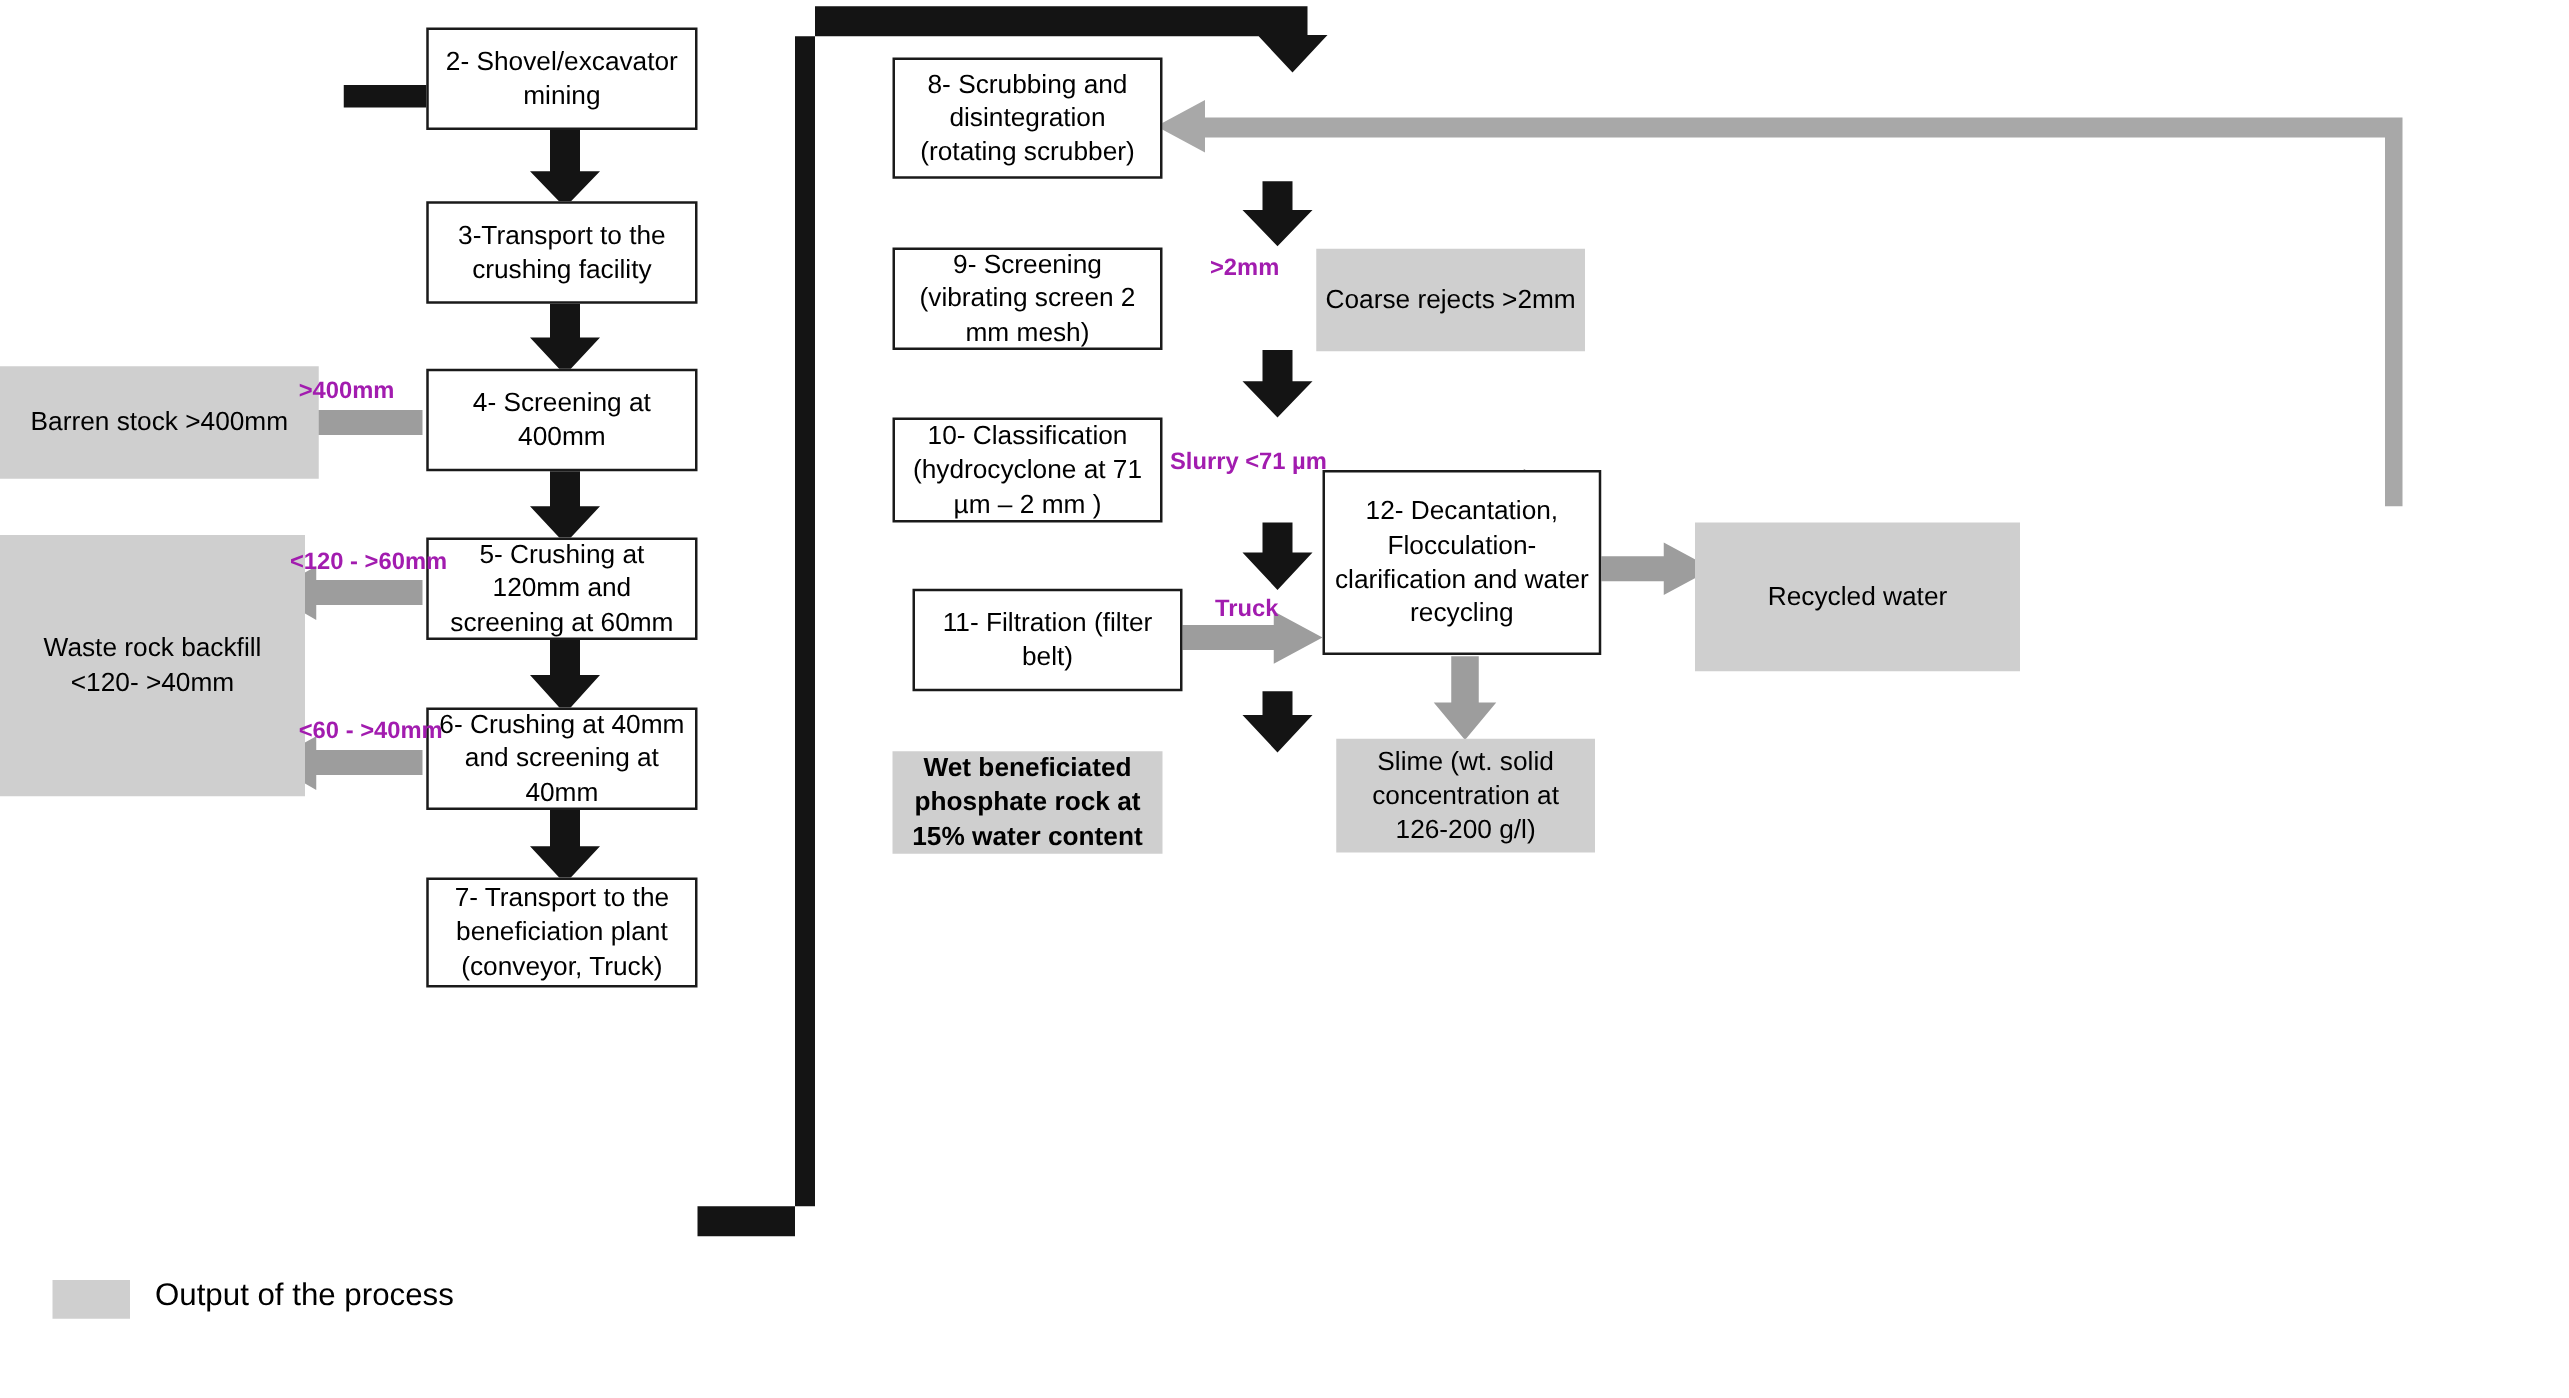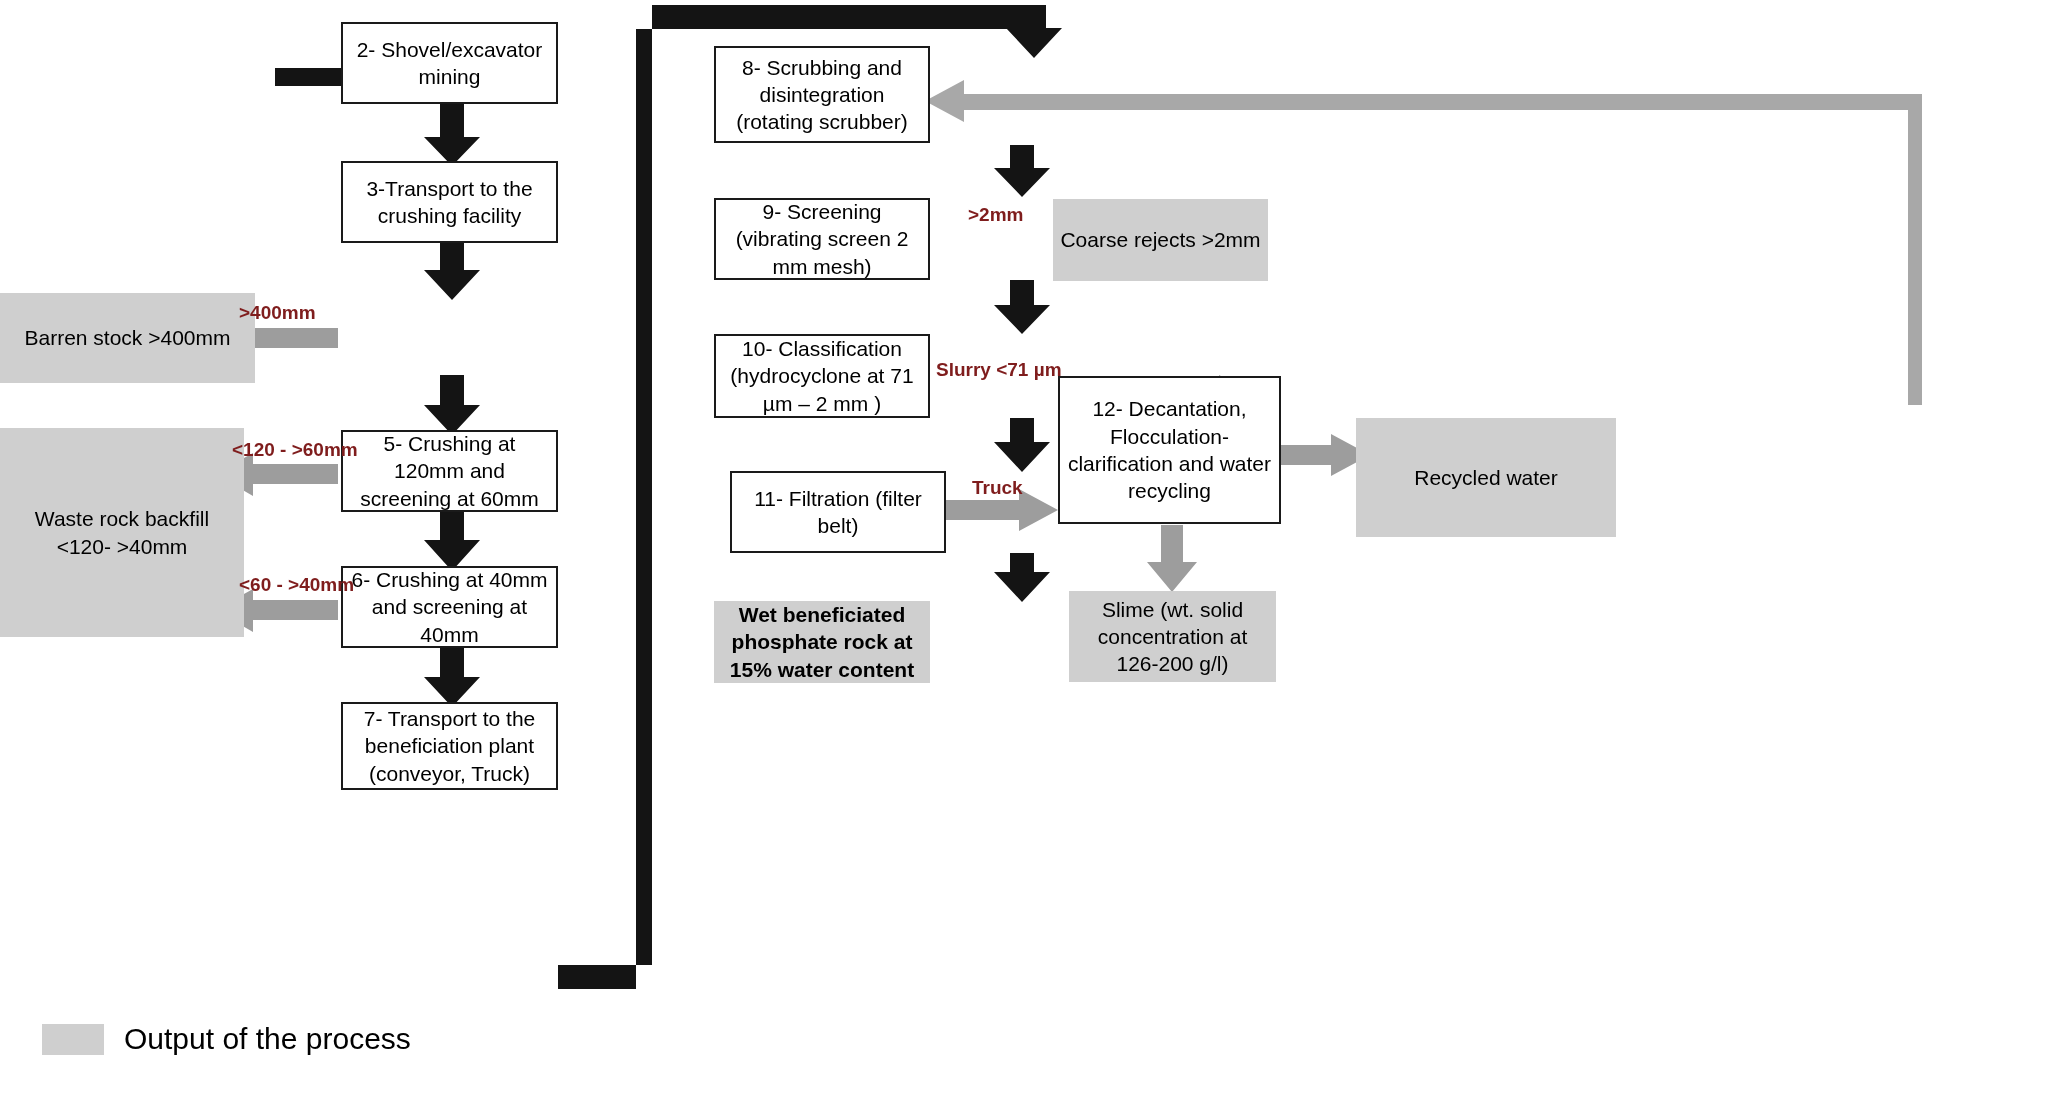--- a/index.html
+++ b/index.html
@@ -36,31 +36,31 @@
   .output {
     background: #cfcfcf;
     border: none;
     font-size: 21px;
   }
   .output.bold { font-weight: bold; }
   .edge-label {
     position: absolute;
     font-size: 19px;
     font-weight: bold;
-    color: #7f1d1d;
+    color: #a21caf;
     white-space: nowrap;
     line-height: 1.1;
   }
   .legend-swatch {
     position: absolute;
     background: #cfcfcf;
   }
   .legend-text {
     position: absolute;
-    font-size: 30px;
+    font-size: 25px;
     color: #000000;
     white-space: nowrap;
   }
   svg.arrows {
     position: absolute;
     left: 0;
     top: 0;
     width: 2055px;
     height: 1118px;
     pointer-events: none;
@@ -160,20 +160,23 @@
 
 
   <div class="node process" style="left:341px; top:22px;  width:217px; height:82px;">
     <span>2- Shovel/excavator mining</span>
   </div>
 
   <div class="node process" style="left:341px; top:161px; width:217px; height:82px;">
     <span>3-Transport to the crushing facility</span>
   </div>
 
+  <div class="node process" style="left:341px; top:295px; width:217px; height:82px;">
+    <span>4- Screening at 400mm</span>
+  </div>
 
   <div class="node process" style="left:341px; top:430px; width:217px; height:82px;">
     <span>5- Crushing at 120mm and screening at 60mm</span>
   </div>
 
   <div class="node process" style="left:341px; top:566px; width:217px; height:82px;">
     <span>6- Crushing at 40mm and screening at 40mm</span>
   </div>
 
   <div class="node process" style="left:341px; top:702px; width:217px; height:88px;">

